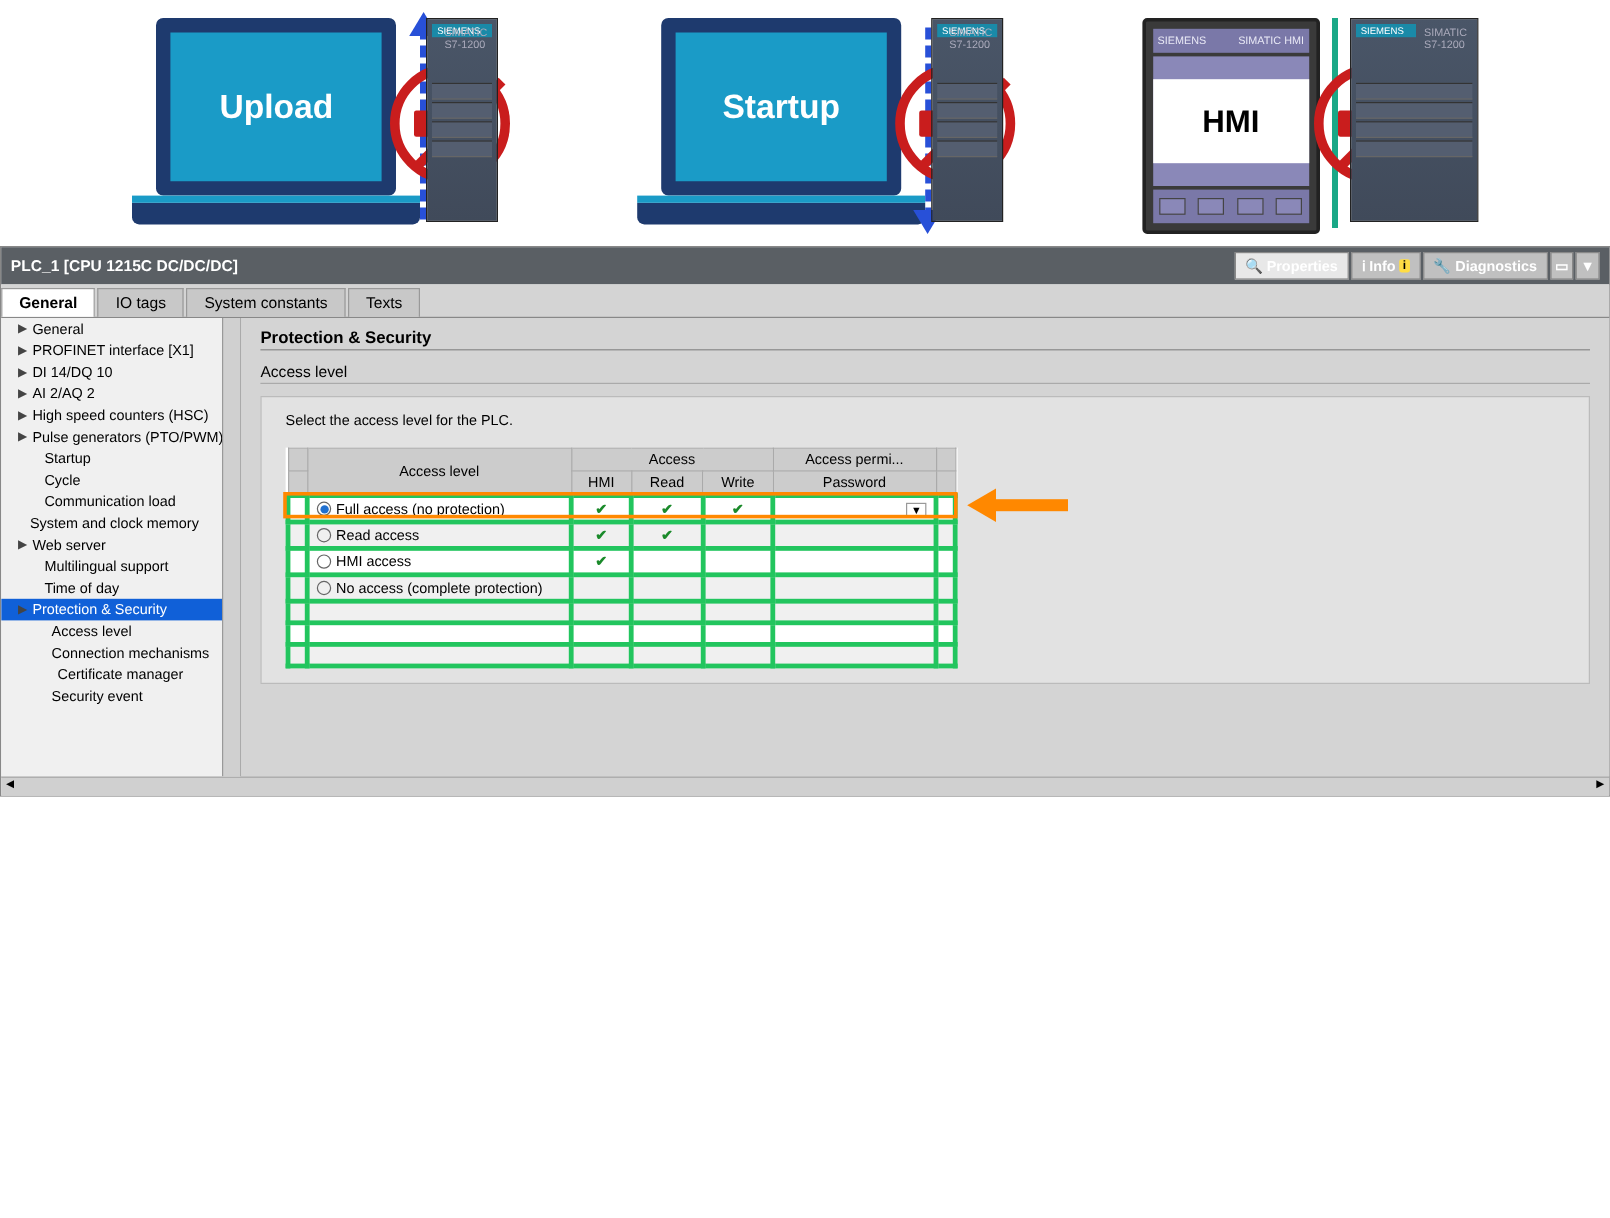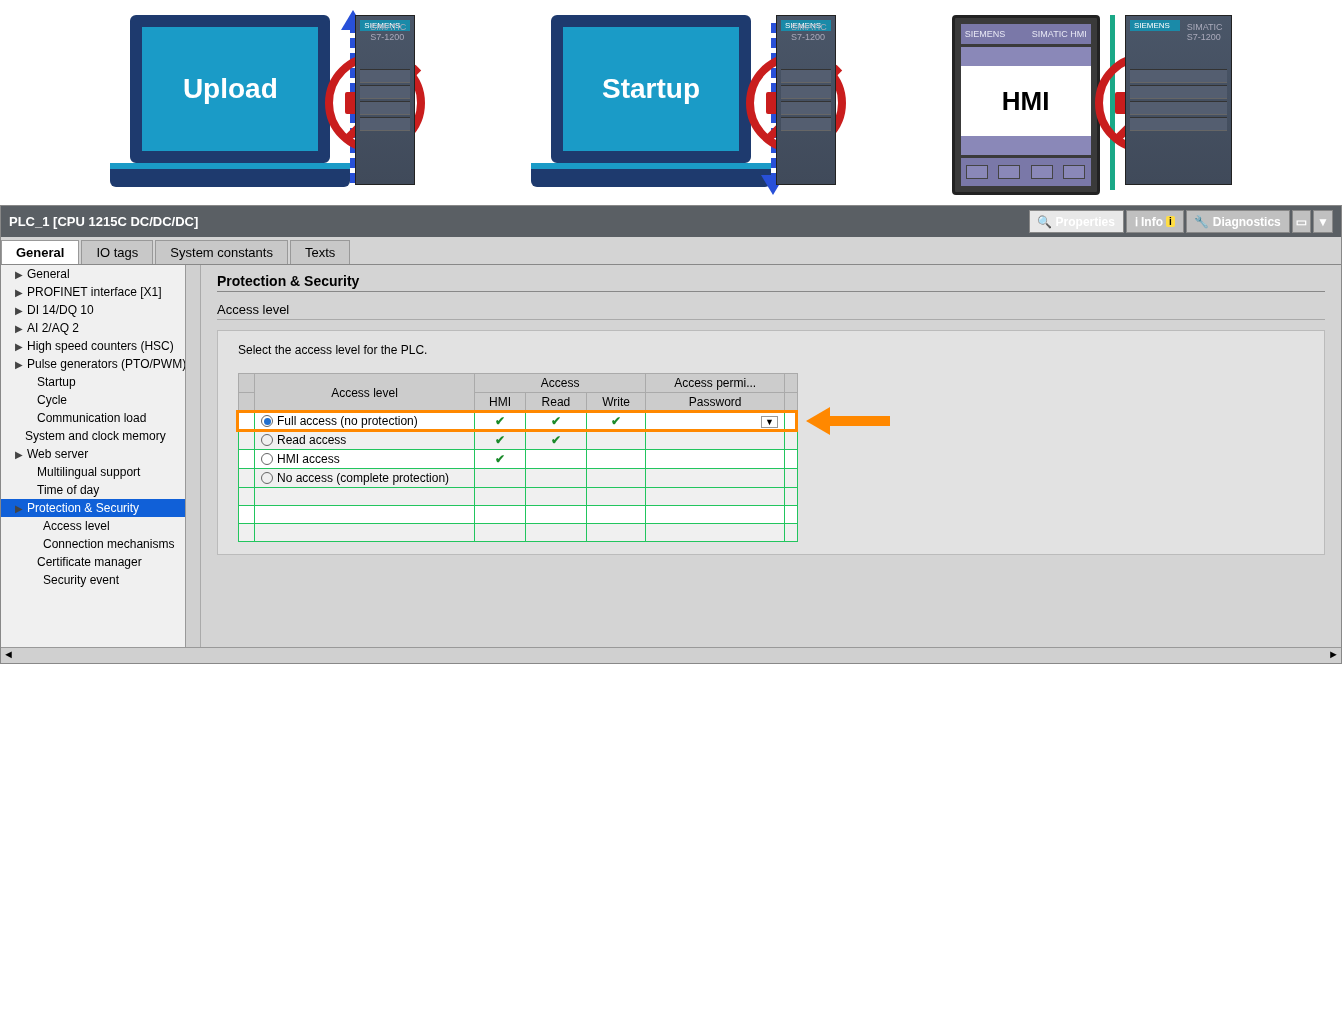--- a/index.html
+++ b/index.html
@@ -58,21 +58,21 @@
 .tri { font-size:10px; color:#444; display:inline-block; width:8px;}
 
 .main-panel { flex:1; background:#d4d4d4; padding: 8px 16px; overflow:auto; position:relative;}
 .section-h { font-size:14px; font-weight:bold; border-bottom:1px solid #888; padding-bottom:2px; margin-bottom:10px;}
 .section-sub { font-size:13px; border-bottom:1px solid #aaa; padding-bottom:2px; margin-bottom:10px;}
 .inner-panel { background:#e2e2e2; border:1px solid #bbb; padding: 12px 20px; }
 .instr { font-size:12px; margin-bottom:16px; }
 
 .access-table { background:#fff; border:1px solid #aaa; font-size:12px; border-collapse:collapse; width:560px;}
 .access-table th { background:#ccc; border:1px solid #aaa; padding:2px 6px; font-weight:normal;}
-.access-table td { border:1px solid #22c55e; padding:2px 6px; height:18px;}
+.access-table td { border:4px solid #22c55e; padding:2px 6px; height:18px;}
 .access-table tr.alt td { background:#f0f0f0;}
 .check { color:#1a8a2a; font-weight:bold; text-align:center;}
 .radio-cell { display:flex; align-items:center; gap:4px;}
 .radio-dot { width:12px; height:12px; border:1px solid #666; border-radius:50%; display:inline-flex; align-items:center; justify-content:center;}
 .radio-dot.on::after{content:""; width:7px; height:7px; background:#2070d0; border-radius:50%;}
 .highlight-box { position:absolute; border:3px solid #ff8800; pointer-events:none;}
 .pointer-arrow { position:absolute; display:flex; align-items:center;}
 .pointer-arrow .shaft{ width:60px; height:10px; background:#ff8800;}
 .pointer-arrow .tip{ width:0; height:0; border-top:14px solid transparent; border-bottom:14px solid transparent; border-right:24px solid #ff8800;}
 
@@ -261,21 +261,21 @@
           <span>Protection &amp; Security</span>
         </div>
         <div class="side-item" style="padding-left: 30px;">
           <span class="tri"></span>
           <span>Access level</span>
         </div>
         <div class="side-item" style="padding-left: 30px;">
           <span class="tri"></span>
           <span>Connection mechanisms</span>
         </div>
-        <div class="side-item" style="padding-left: 24px;">
+        <div class="side-item" style="padding-left: 35px;">
           <span class="tri"></span>
           <span>Certificate manager</span>
         </div>
         <div class="side-item" style="padding-left: 30px;">
           <span class="tri"></span>
           <span>Security event</span>
         </div>
         <div class="side-scroll"></div>
     </div>
 

